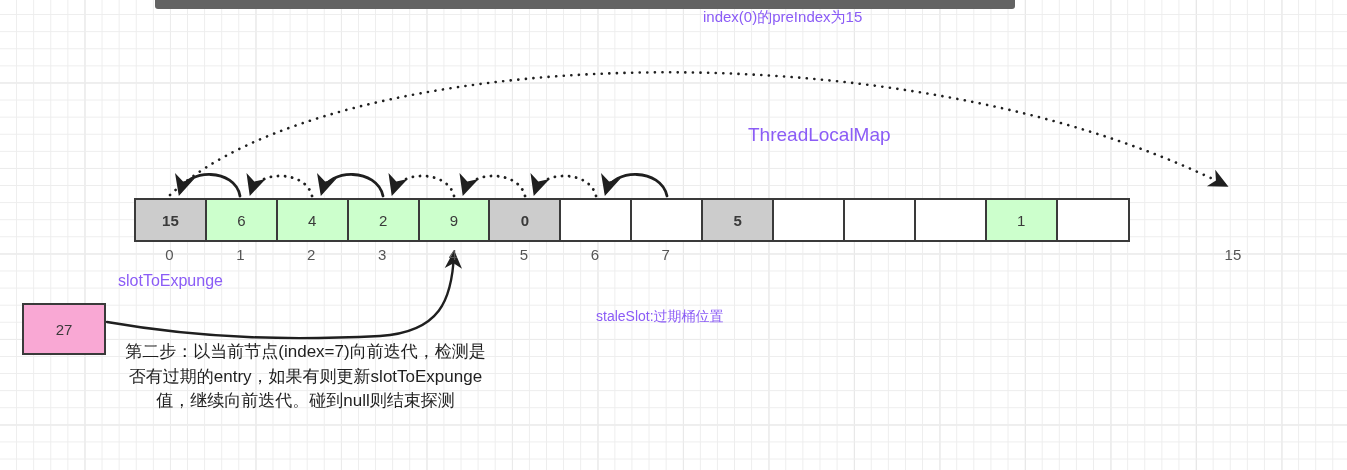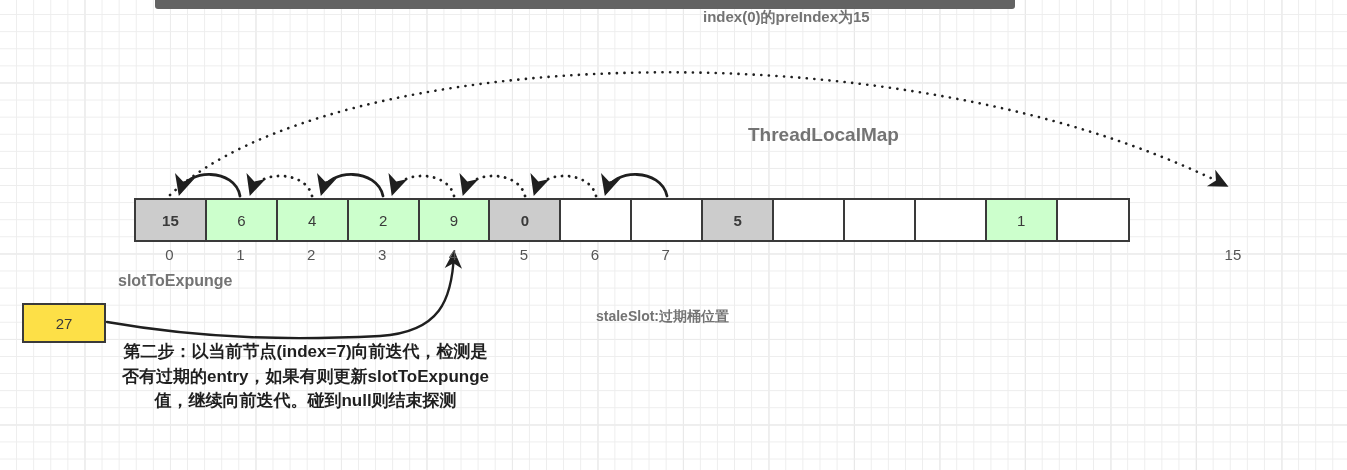--- a/index.html
+++ b/index.html
@@ -89,55 +89,55 @@
     top: 246px;
     width: 70.9px;
     text-align: center;
     font-size: 15px;
     color: #555555;
   }
 
   
   .note {
     position: absolute;
-    font-weight: bold;
-    color: #737373;
+    font-weight: normal;
+    color: #8b5cf6;
     white-space: nowrap;
   }
   #title-note        { left: 703px; top: 8px;   font-size: 15px; }
   #threadlocalmap-note { left: 748px; top: 124px; font-size: 19px; }
   #slot-to-expunge-note { left: 118px; top: 272px; font-size: 16px; }
   #stale-slot-note     { left: 596px; top: 272px; font-size: 14px; margin-top: 36px; }
 
   
   #value-box {
     position: absolute;
     left: 22px;
     top: 303px;
     width: 84px;
-    height: 40px;
+    height: 52px;
     border: 2.5px solid #3a3a3a;
-    background: #fde047;
+    background: #f9a8d4;
     box-sizing: border-box;
     display: flex;
     align-items: center;
     justify-content: center;
     font-size: 15px;
     color: #3a3a3a;
   }
 
   
   #caption {
     position: absolute;
     left: 118px;
     top: 340px;
     width: 375px;
     text-align: center;
     font-size: 17px;
-    font-weight: bold;
+    font-weight: normal;
     line-height: 1.45;
     color: #1f1f1f;
   }
 </style>
 </head>
 <body>
 
 <div id="grid-background"></div>
 
 <div id="top-bar"></div>

